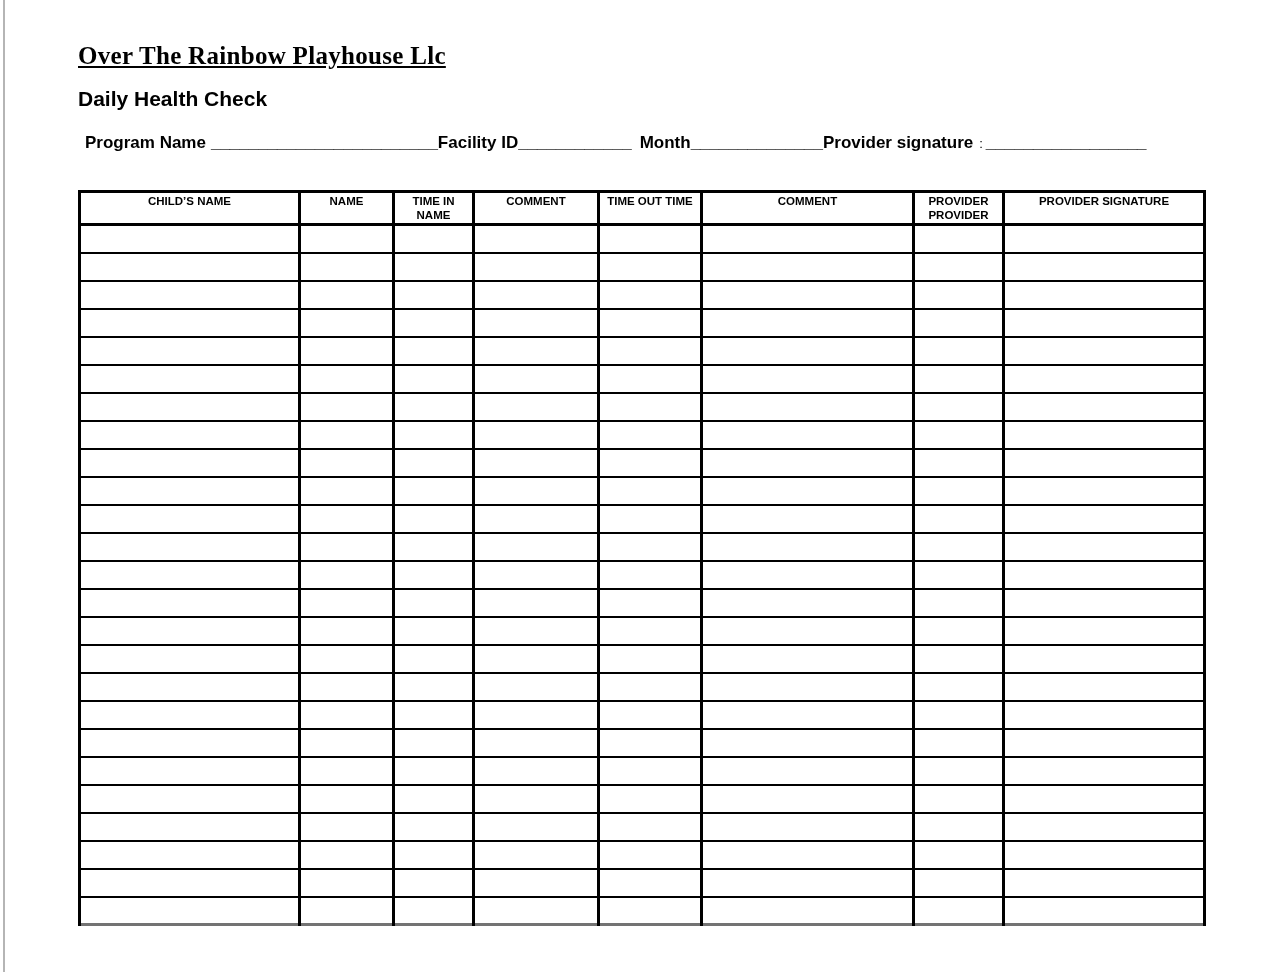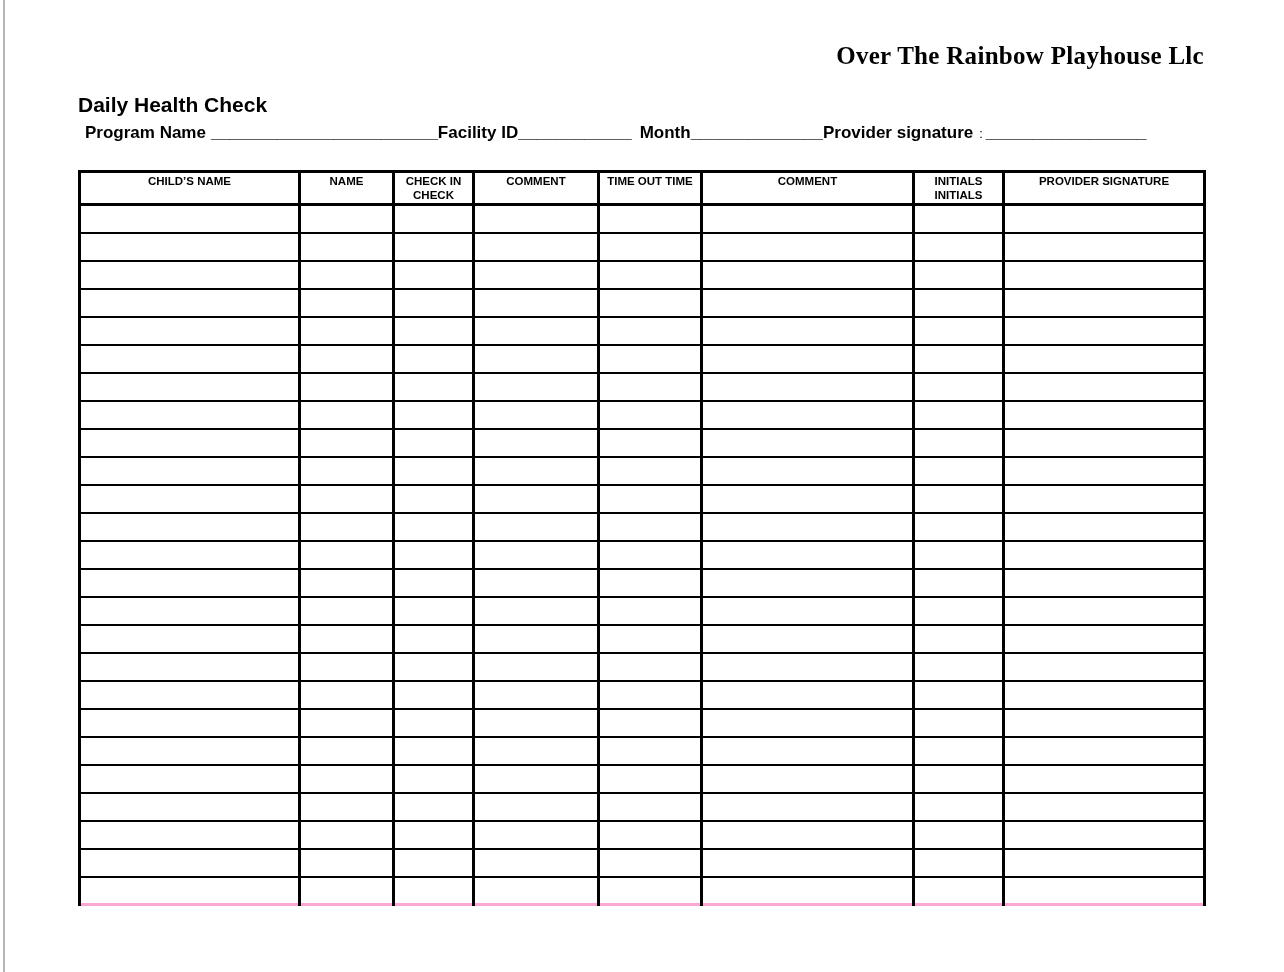--- a/index.html
+++ b/index.html
@@ -21,54 +21,55 @@
     position: absolute;
     left: 78px; top: 0;
     width: 1126px;
     padding-top: 42px;
   }
   .title {
     font-family: "Liberation Serif", serif;
     font-weight: bold;
     font-size: 25px;
     line-height: 28px;
-    text-align: right;
+    text-align: left;
     letter-spacing: 0.3px;
+    text-decoration: underline;
   }
   .subtitle {
     font-weight: bold;
     font-size: 21px;
     line-height: 24px;
-    margin-top: 23px;
+    margin-top: 17px;
   }
   .form-line {
-    margin-top: 5px;
+    margin-top: 21px;
     padding-left: 7px;
     font-weight: bold;
     font-size: 17px;
     line-height: 21px;
     white-space: nowrap;
   }
   .form-line .blank {
     font-weight: bold;
     letter-spacing: 0;
   }
   .form-line .blank.after-label { margin-left: 5px; }
   .form-line .gap-label { margin-left: 8px; }
   .form-line .colon {
     font-weight: normal;
     font-size: 13px;
     margin: 0 3px 0 6px;
   }
   table.health-table {
-    margin-top: 26px;
+    margin-top: 36px;
     border-collapse: collapse;
     table-layout: fixed;
     width: 1126px;
-    border: 3px solid #f9a8d4;
+    border: 3px solid #737373;
   }
   table.health-table th {
     border: 3px solid #000;
     border-bottom-width: 3px;
     font-size: 11.5px;
     font-weight: bold;
     line-height: 14px;
     text-align: center;
     vertical-align: top;
     padding: 1px 2px 0 2px;
@@ -106,25 +107,25 @@
         <col style="width: 125px;">
         <col style="width: 103px;">
         <col style="width: 212px;">
         <col style="width: 90px;">
         <col style="width: 201px;">
       </colgroup>
     <thead>
       <tr id="header-row">
           <th>CHILD’S NAME</th>
           <th>NAME</th>
-          <th>CHECK IN CHECK</th>
+          <th>TIME IN NAME</th>
           <th>COMMENT</th>
           <th>TIME OUT TIME</th>
           <th>COMMENT</th>
-          <th>INITIALS INITIALS</th>
+          <th>PROVIDER PROVIDER</th>
           <th>PROVIDER SIGNATURE</th>
         </tr>
     </thead>
     <tbody id="table-body">
         <tr>
           <td></td>
           <td></td>
           <td></td>
           <td></td>
           <td></td>

